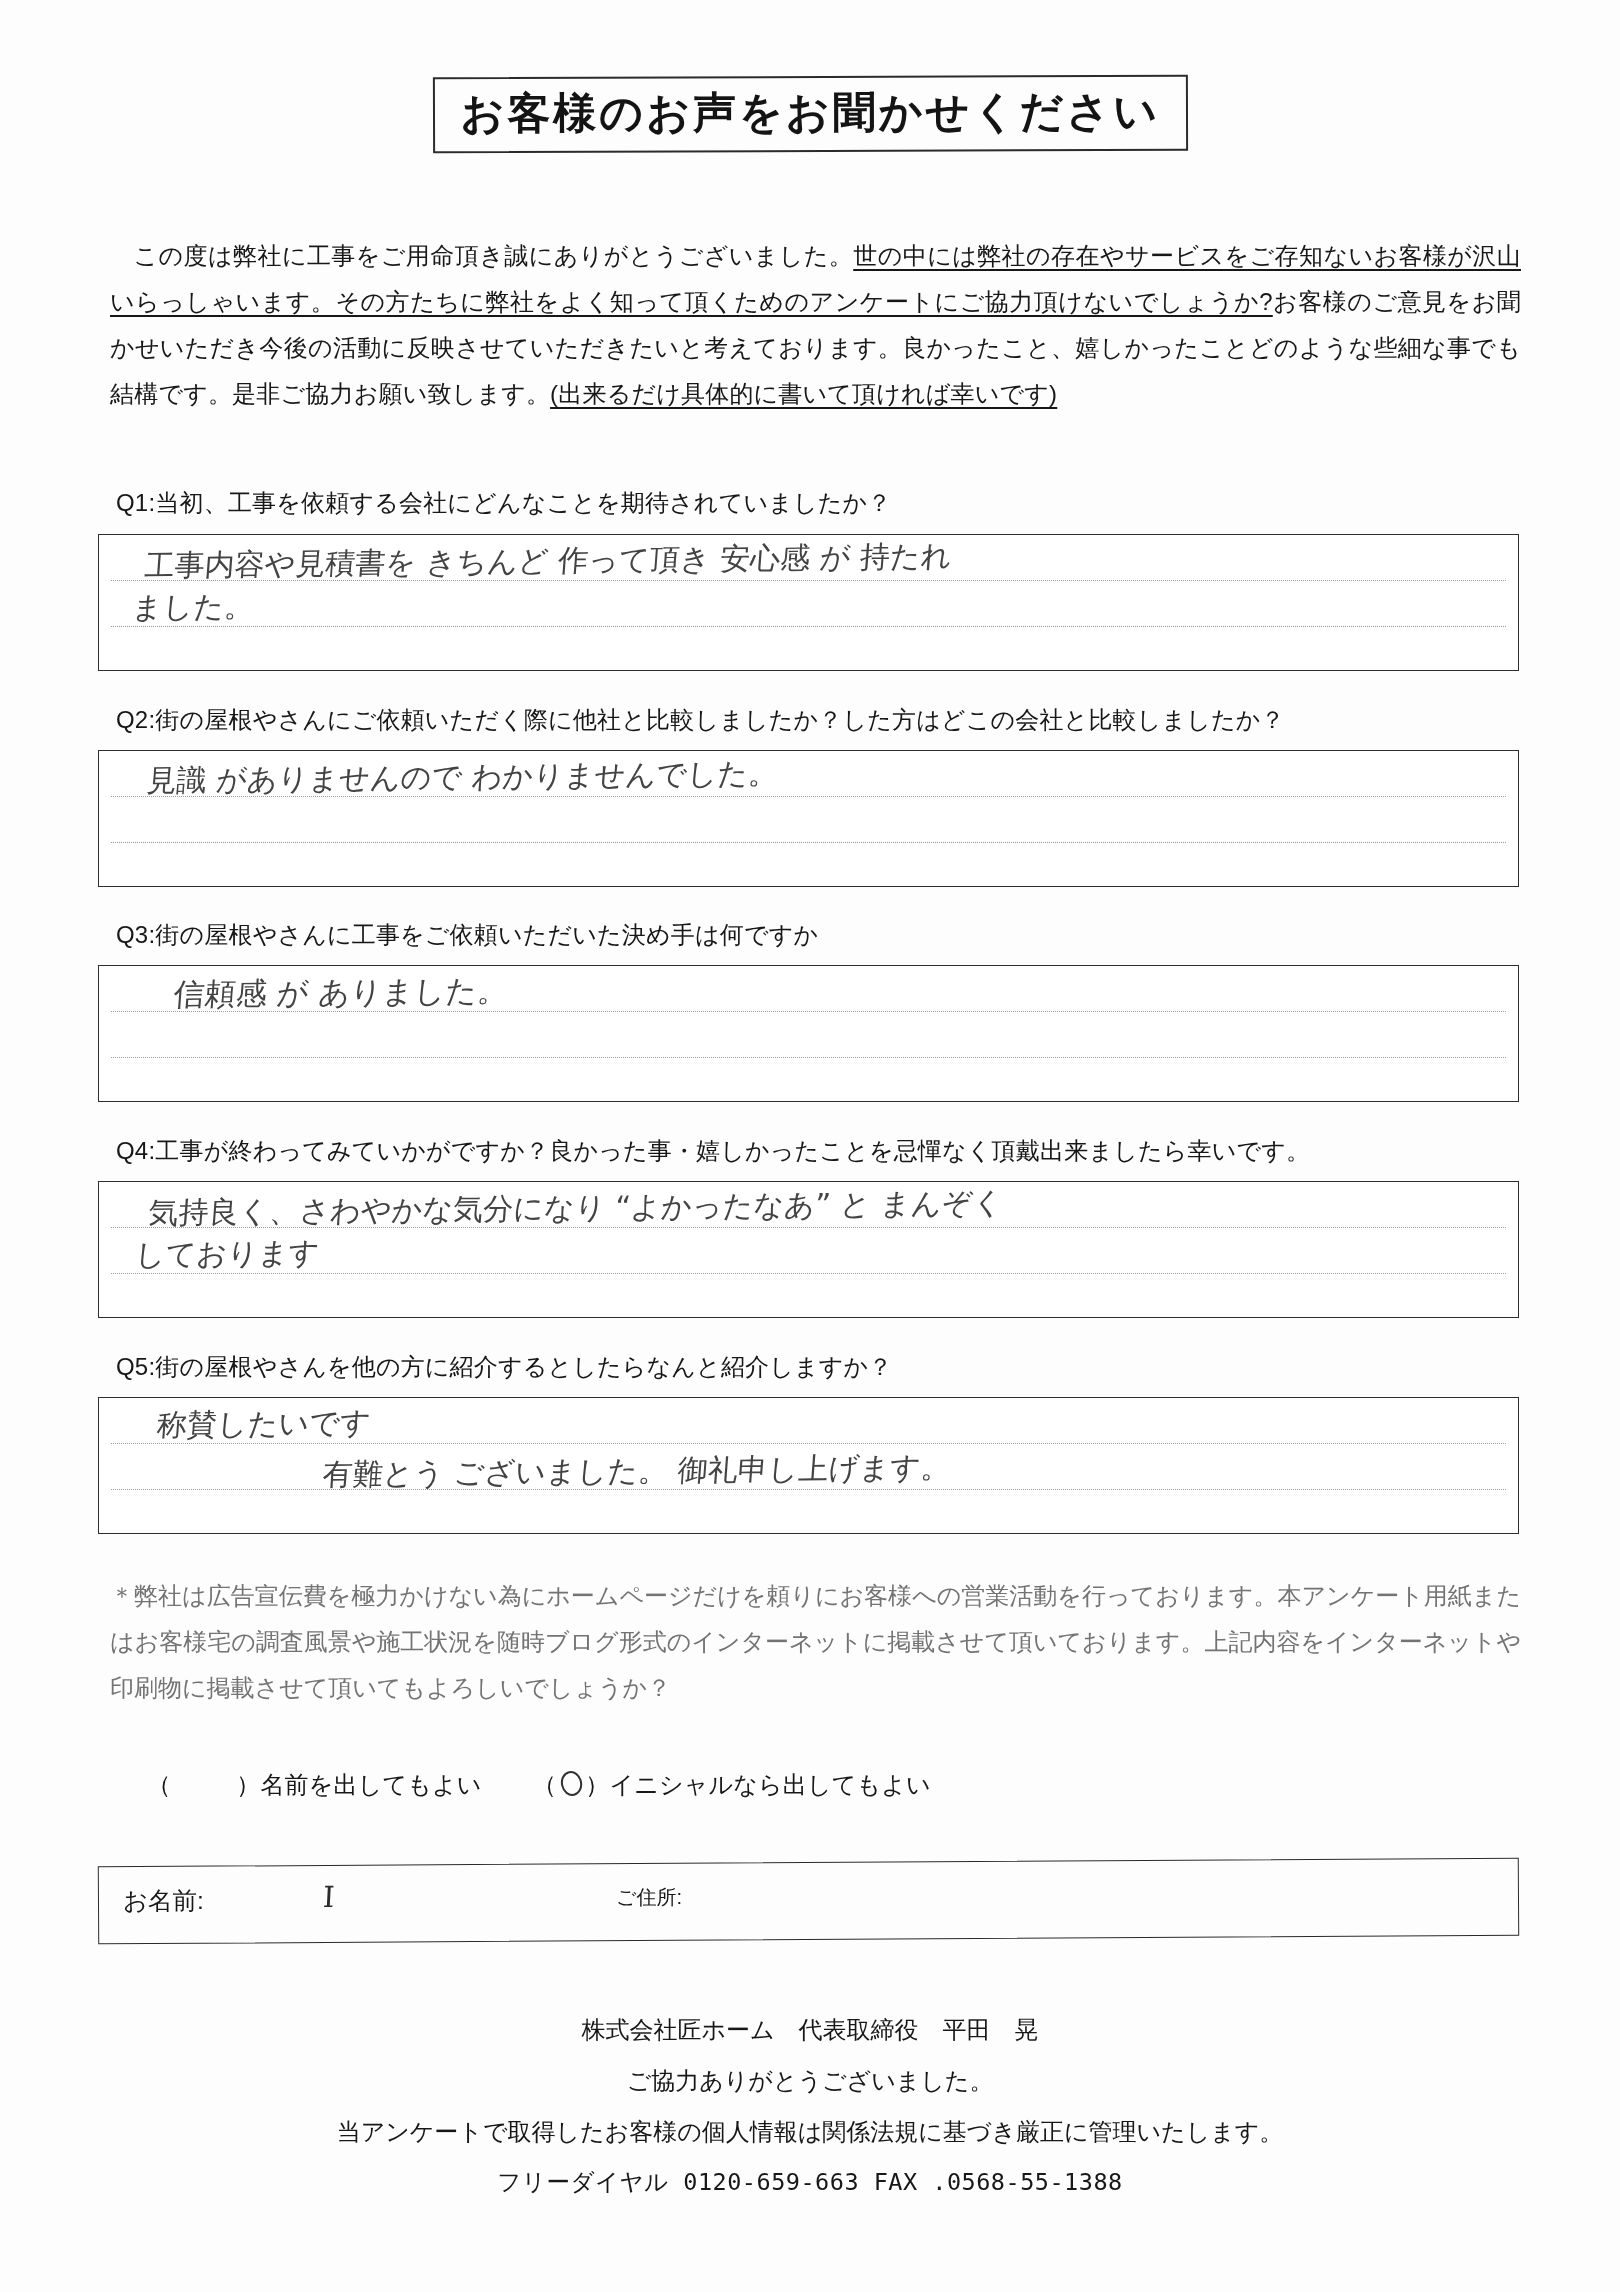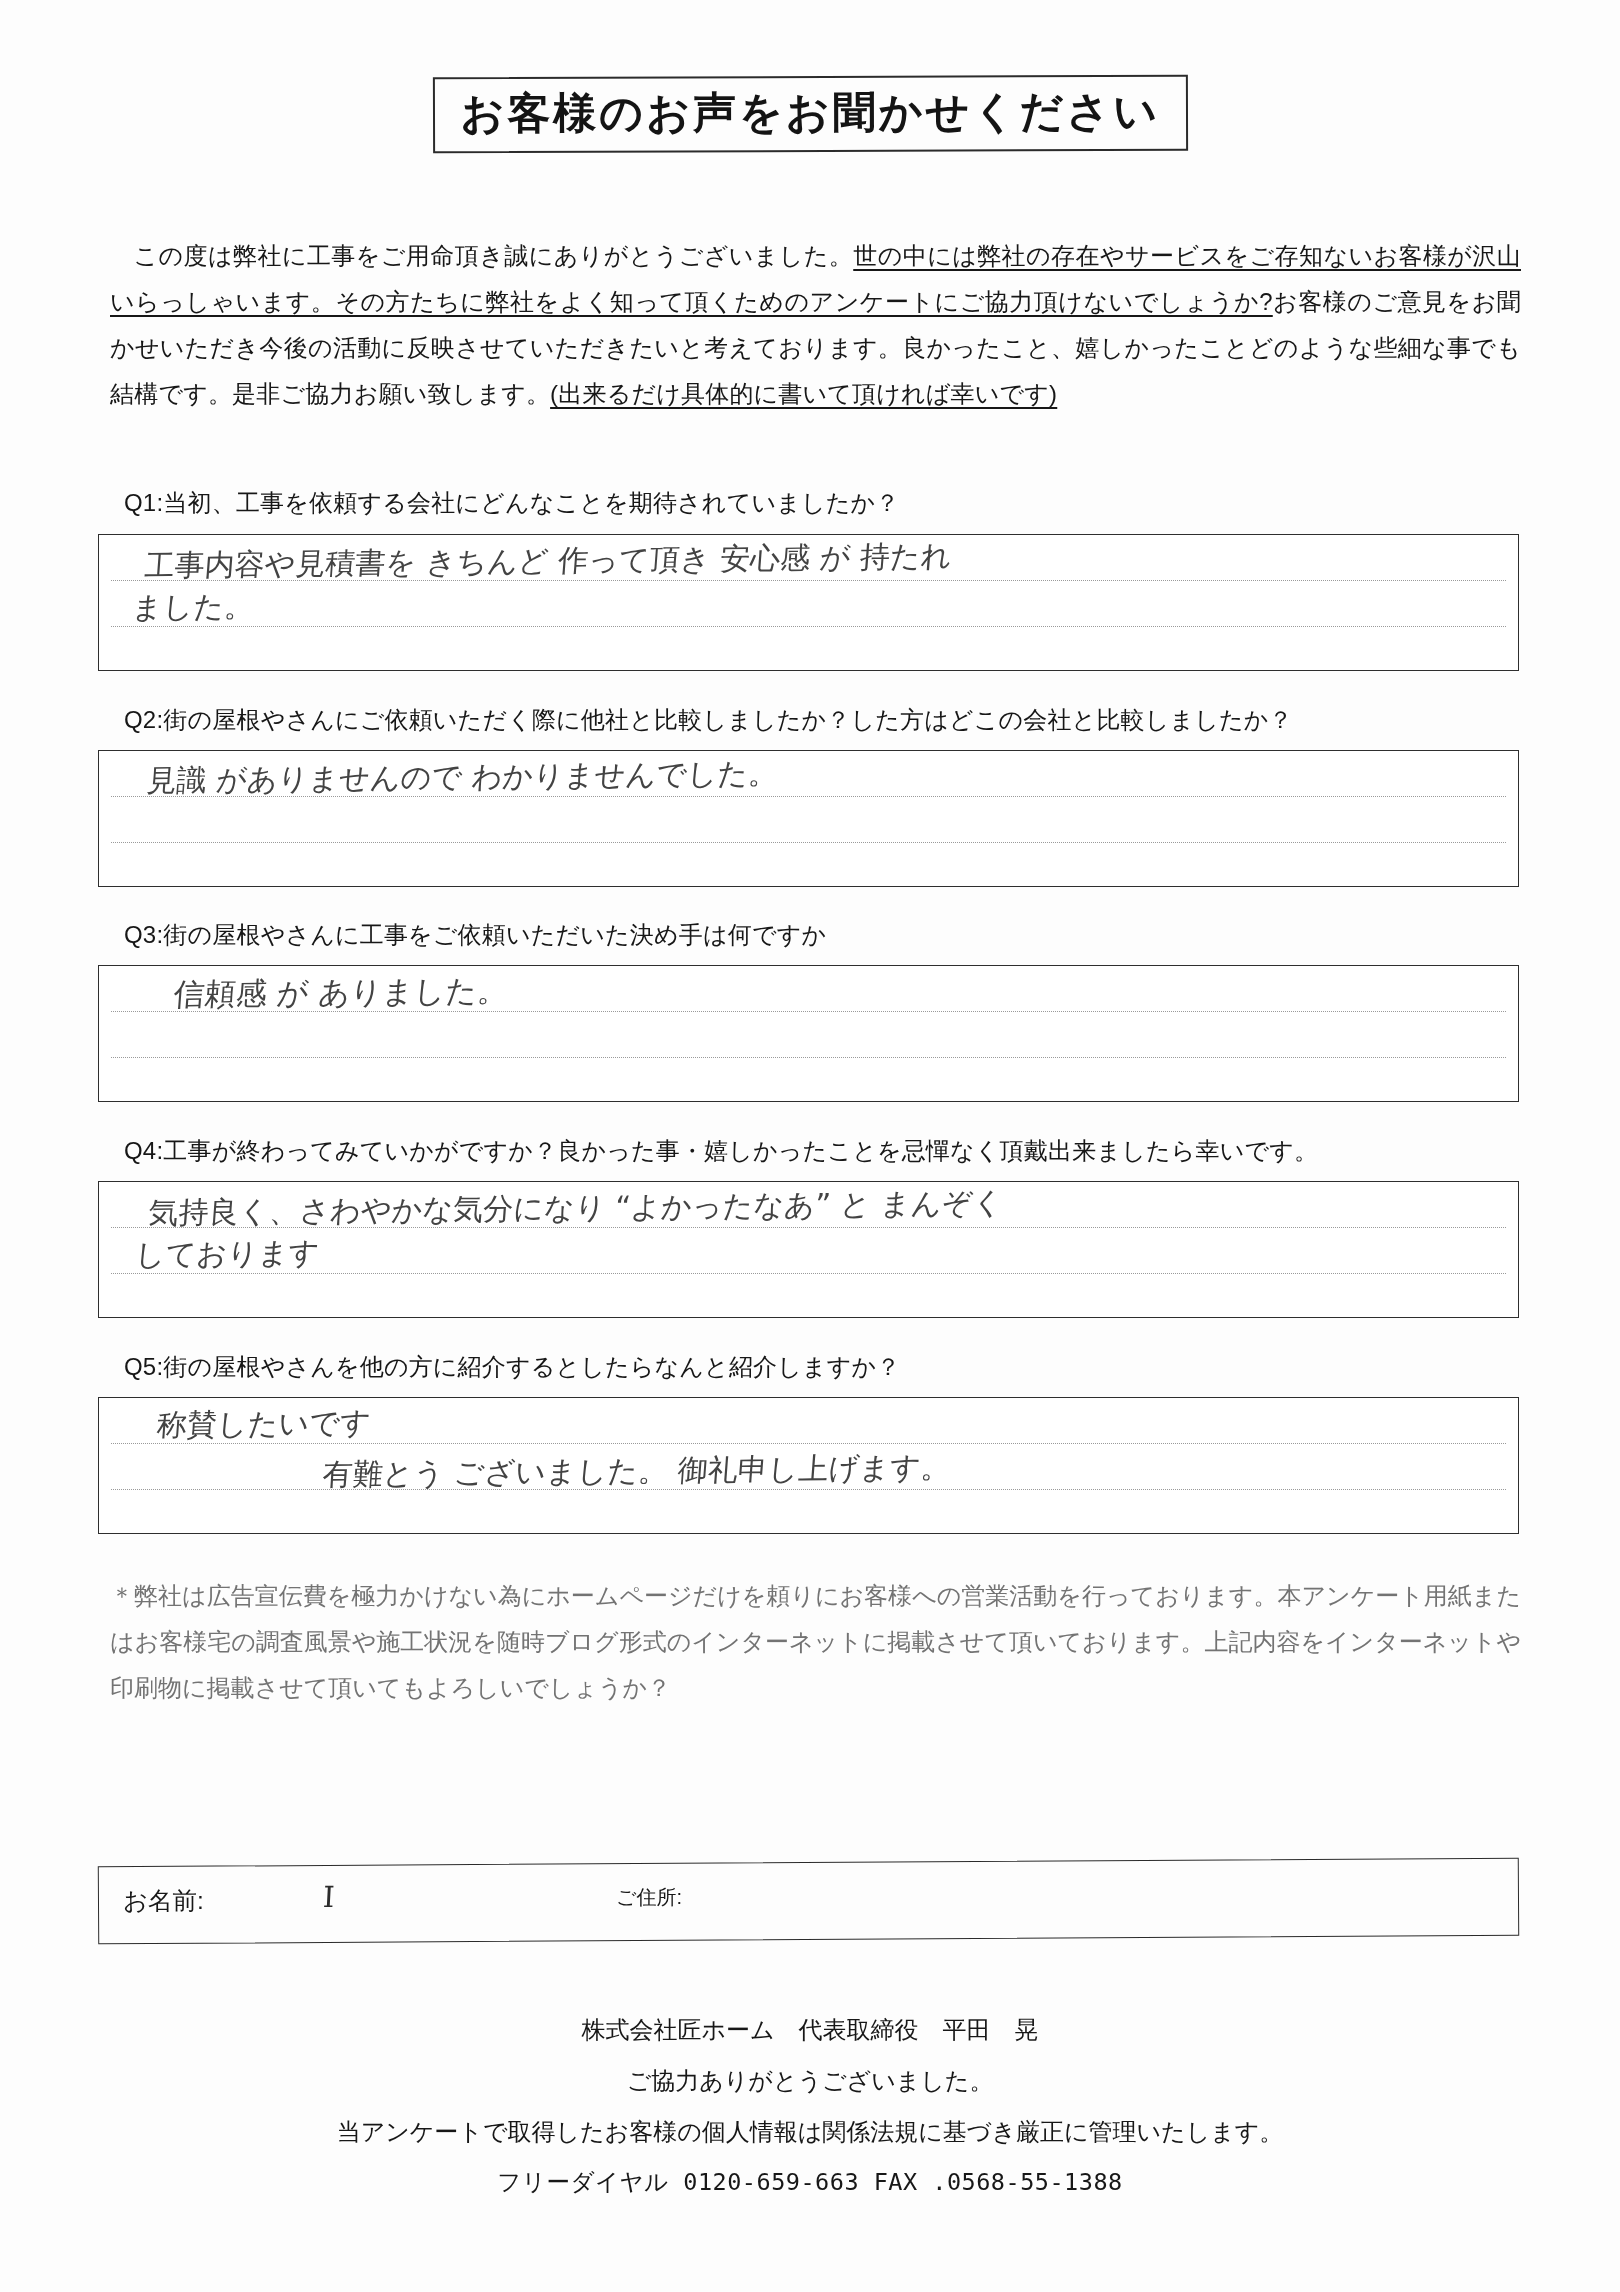--- a/index.html
+++ b/index.html
@@ -53,21 +53,21 @@
     letter-spacing: 0.2px;
     text-align: justify;
     color: #171717;
   }
   .intro p { margin: 0; text-indent: 23.5px; }
   .u { text-decoration: underline; text-underline-offset: 4.9px; }
 
   
   .q-label {
     position: absolute;
-    left: 124px;
+    left: 116px;
     font-size: 24px;
     letter-spacing: 0.2px;
     color: #171717;
     white-space: nowrap;
   }
   .answer-box {
     position: absolute;
     left: 98px;
     width: 1421px;
     border: 1.6px solid #2e2e2e;
@@ -227,20 +227,23 @@
     <div class="rule" style="top:45px"></div>
     <div class="rule" style="top:91px"></div>
   </div>
   <div class="hand" style="top:1404px;left:157px;font-size:30px">称賛したいです</div>
   <div class="hand" style="top:1451px;left:323px;font-size:30px">有難とう ございました。 御礼申し上げます。</div>
 
   <div class="notice">
     <p>＊弊社は広告宣伝費を極力かけない為にホームページだけを頼りにお客様への営業活動を行っております。本アンケート用紙またはお客様宅の調査風景や施工状況を随時ブログ形式のインターネットに掲載させて頂いております。上記内容をインターネットや印刷物に掲載させて頂いてもよろしいでしょうか？</p>
   </div>
 
+  <div class="consent-line">
+    <span>（</span><span class="gap"></span><span>）名前を出してもよい</span><span class="sep"></span><span>（</span><span class="circle-mark"></span><span>）イニシャルなら出してもよい</span>
+  </div>
 
   <div class="na-box"></div>
   <div class="na-name">お名前:</div>
   <div class="na-value">I</div>
   <div class="na-addr">ご住所:</div>
 
   <div class="footer">
     <div>株式会社匠ホーム　代表取締役　平田　晃</div>
     <div>ご協力ありがとうございました。</div>
     <div>当アンケートで取得したお客様の個人情報は関係法規に基づき厳正に管理いたします。</div>

